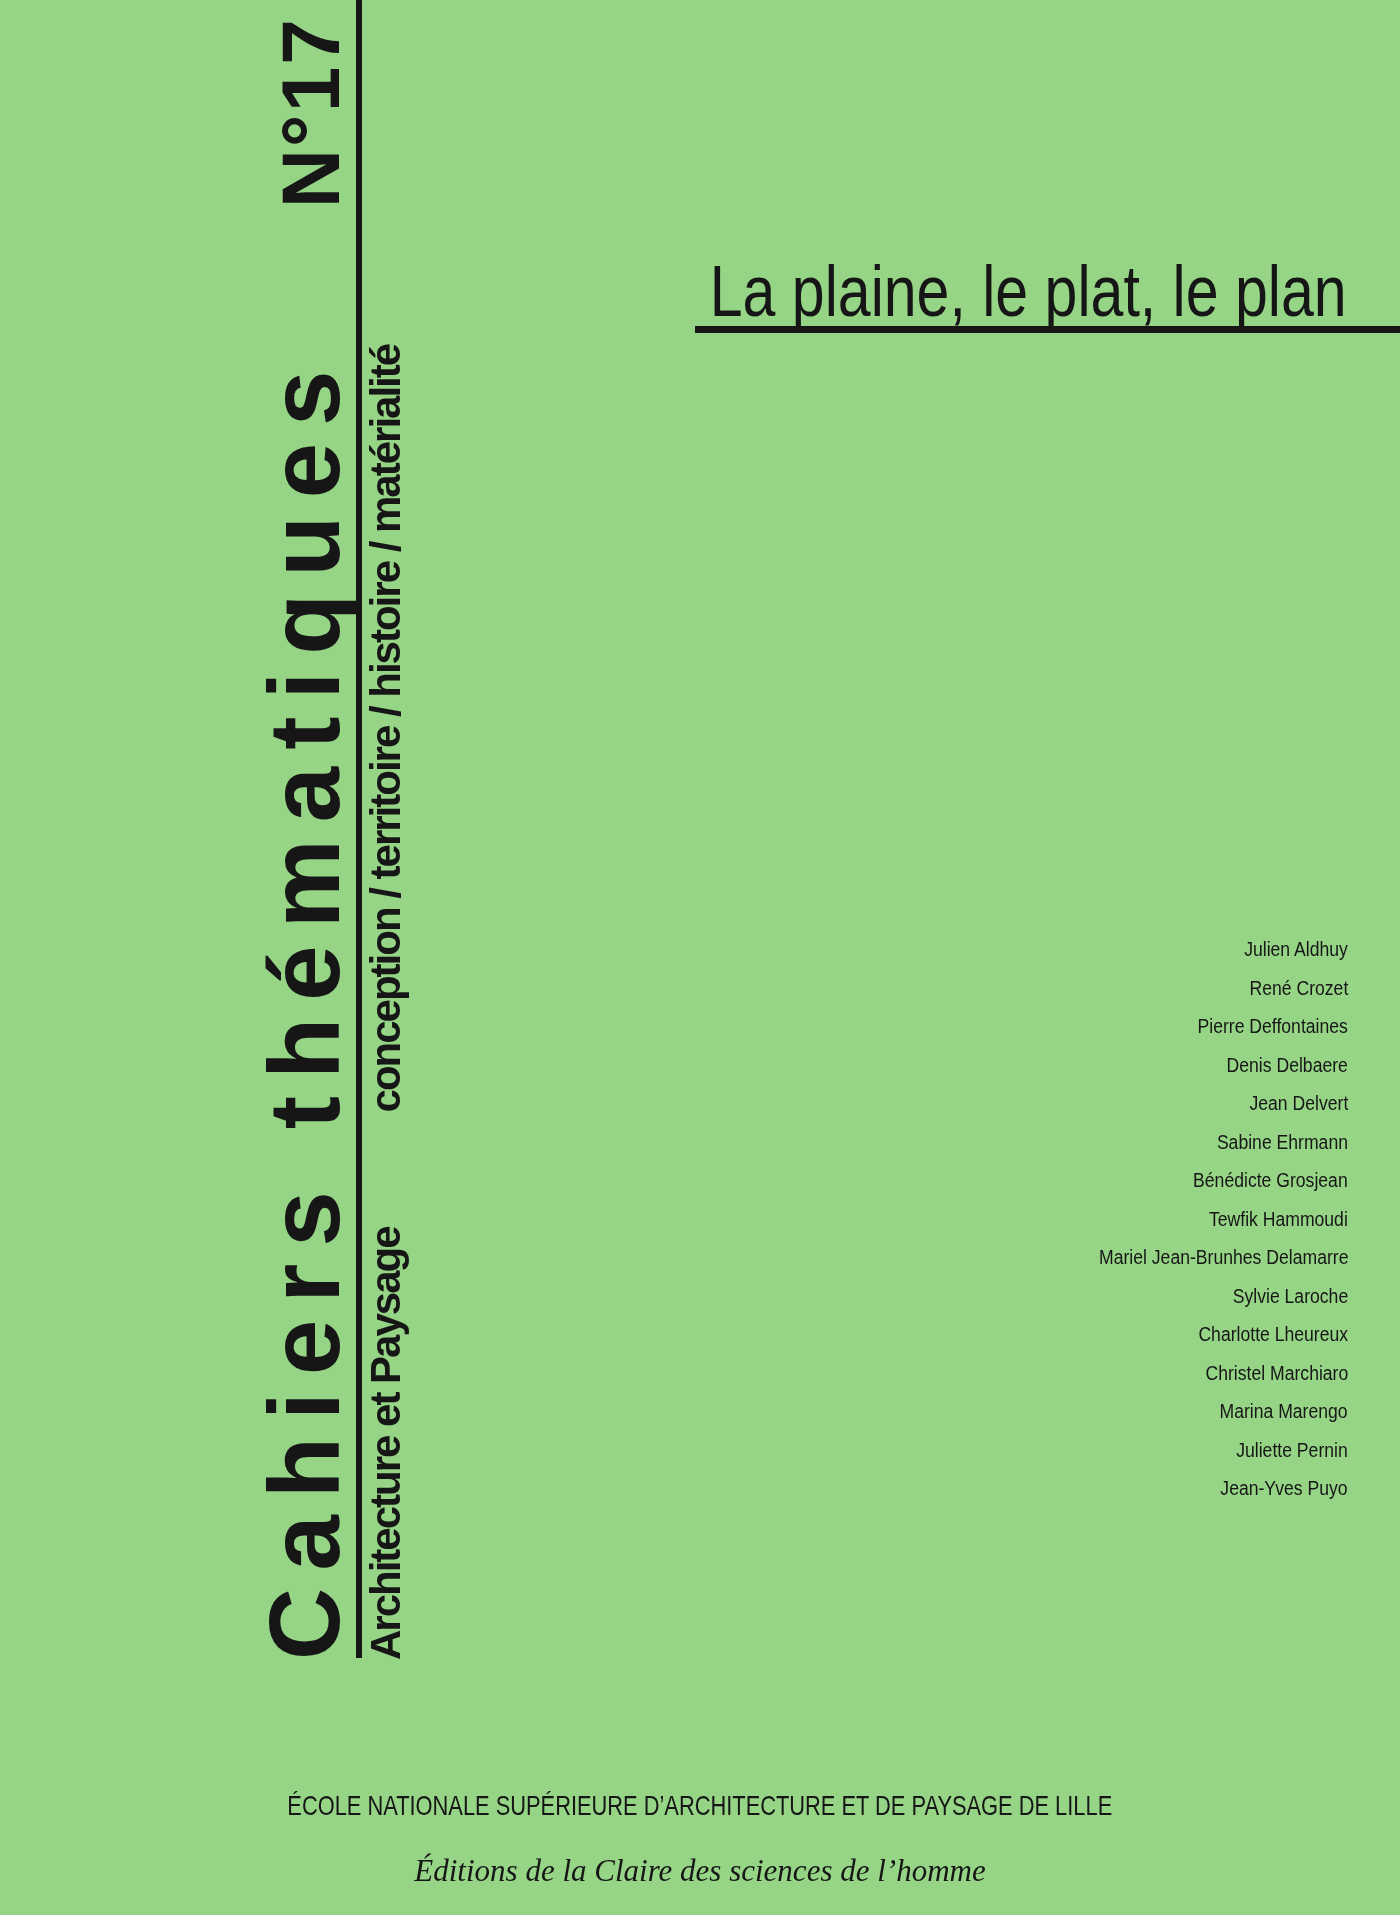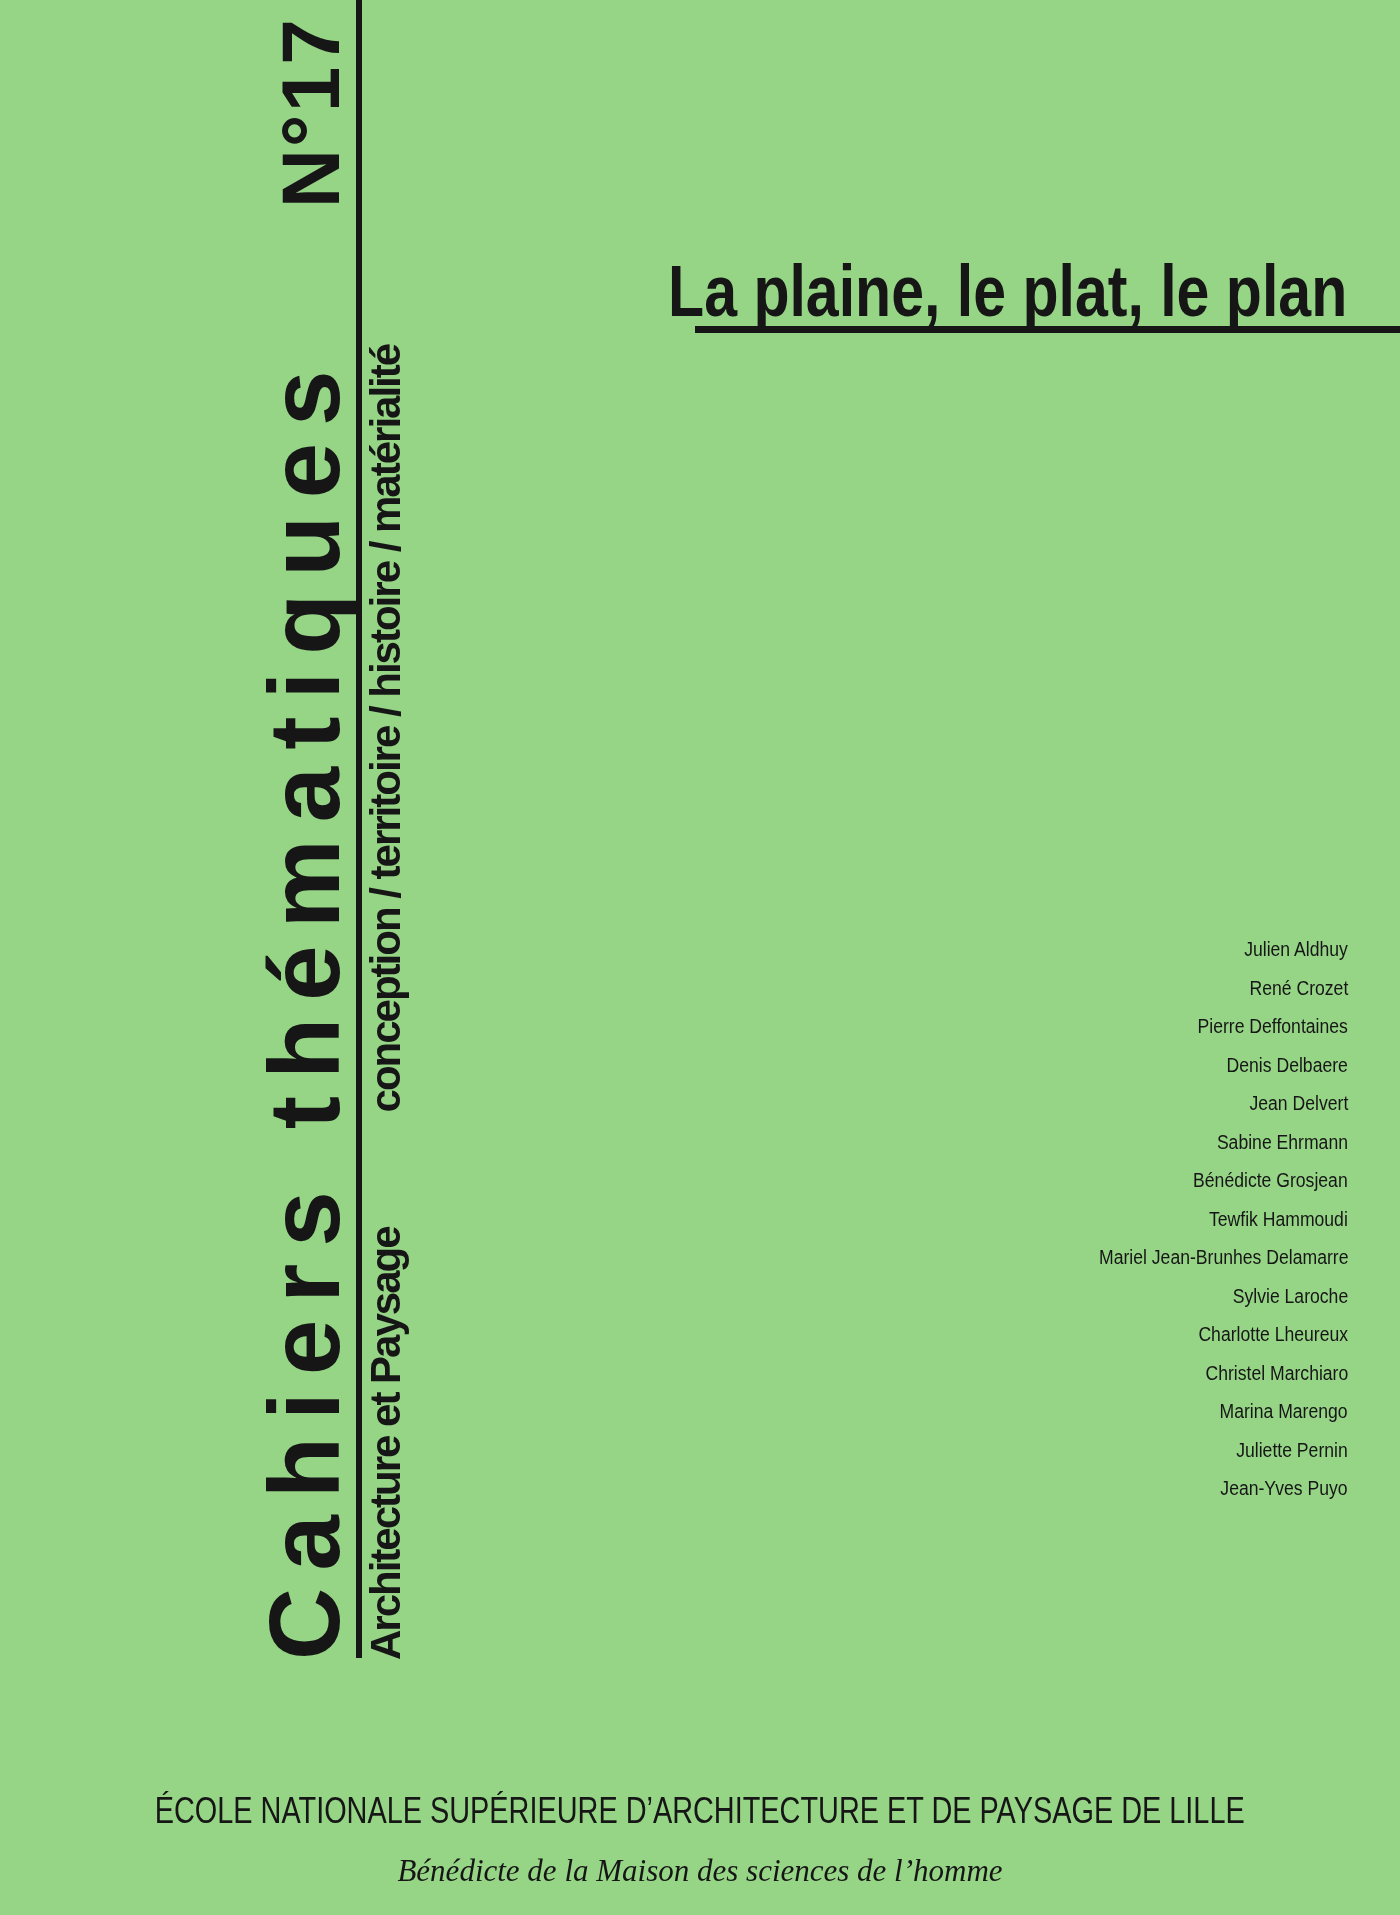--- a/index.html
+++ b/index.html
@@ -39,21 +39,21 @@
     font-size:42px;font-weight:bold;letter-spacing:-2px;
     white-space:nowrap;
     transform:rotate(-90deg);
     transform-origin:0 100%;
   }
   .spine-sub .part2{margin-left:115px;}
 
   
   .cover-title{
     right:53px;top:250px;
-    font-size:72px;font-weight:bold;
+    font-size:72px;font-weight:normal;
     white-space:nowrap;text-align:right;
   }
   .cover-title .sxr{display:inline-block;transform:scaleX(0.82);transform-origin:100% 50%;}
   .title-underline{
     left:695px;top:326px;width:705px;height:7px;
     background:var(--ink);
   }
 
   
   .authors{
@@ -61,21 +61,21 @@
     text-align:right;
     font-size:20px;line-height:38.5px;
     white-space:nowrap;
   }
   .authors .row span{display:inline-block;transform:scaleX(0.88);transform-origin:100% 50%;}
 
   
   .school{
     left:0;right:0;top:1790px;
     text-align:center;
-    font-size:37px;letter-spacing:0;
+    font-size:28px;letter-spacing:0;
     white-space:nowrap;
   }
   .school .sxc{display:inline-block;transform:scaleX(0.78);transform-origin:50% 50%;}
   .publisher{
     left:0;right:0;top:1853px;
     text-align:center;
     font-family:"Liberation Serif","DejaVu Serif",serif;
     font-style:italic;
     font-size:31px;
     white-space:nowrap;
@@ -109,13 +109,13 @@
     <div class="row"><span>Charlotte Lheureux</span></div>
     <div class="row"><span>Christel Marchiaro</span></div>
     <div class="row"><span>Marina Marengo</span></div>
     <div class="row"><span>Juliette Pernin</span></div>
     <div class="row"><span>Jean-Yves Puyo</span></div>
   </div>
 
 <div class="abs school">
   <span class="sxc">ÉCOLE NATIONALE SUPÉRIEURE D’ARCHITECTURE ET DE PAYSAGE DE LILLE</span>
 </div>
-<div class="abs publisher">Bénédicte de la Maison des sciences de l’homme</div>
+<div class="abs publisher">Éditions de la Claire des sciences de l’homme</div>
 
 </body></html>

